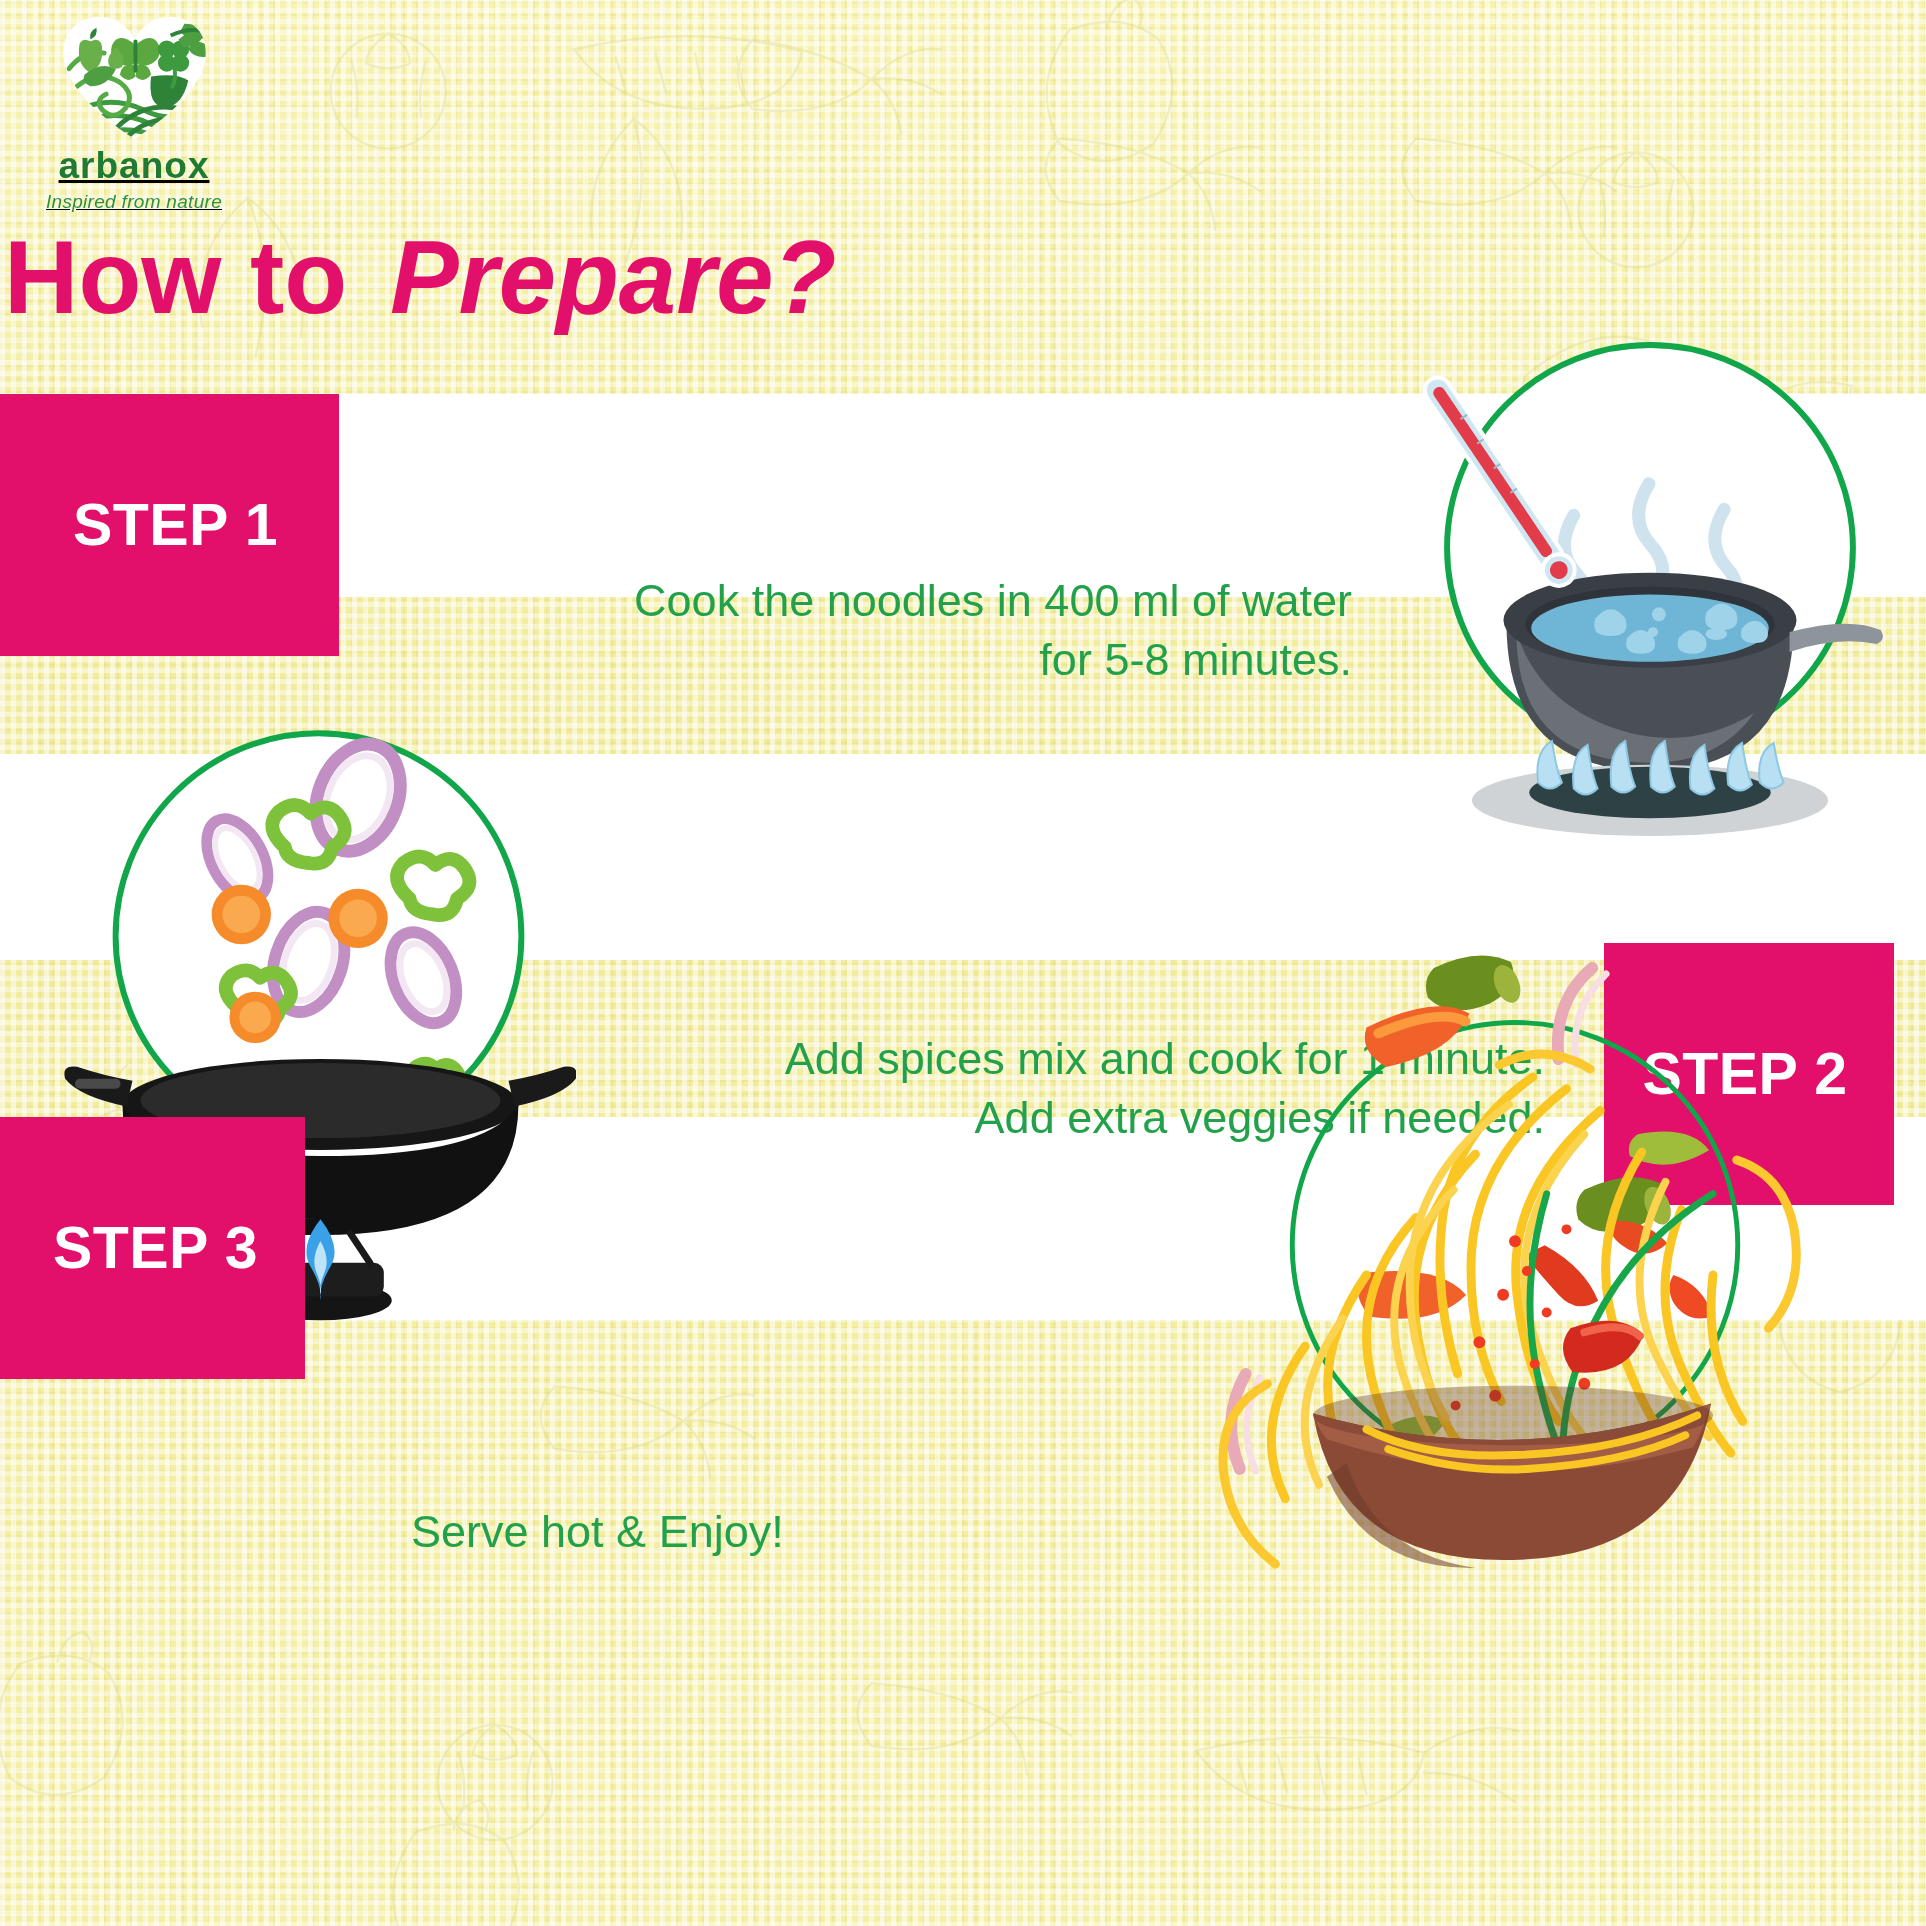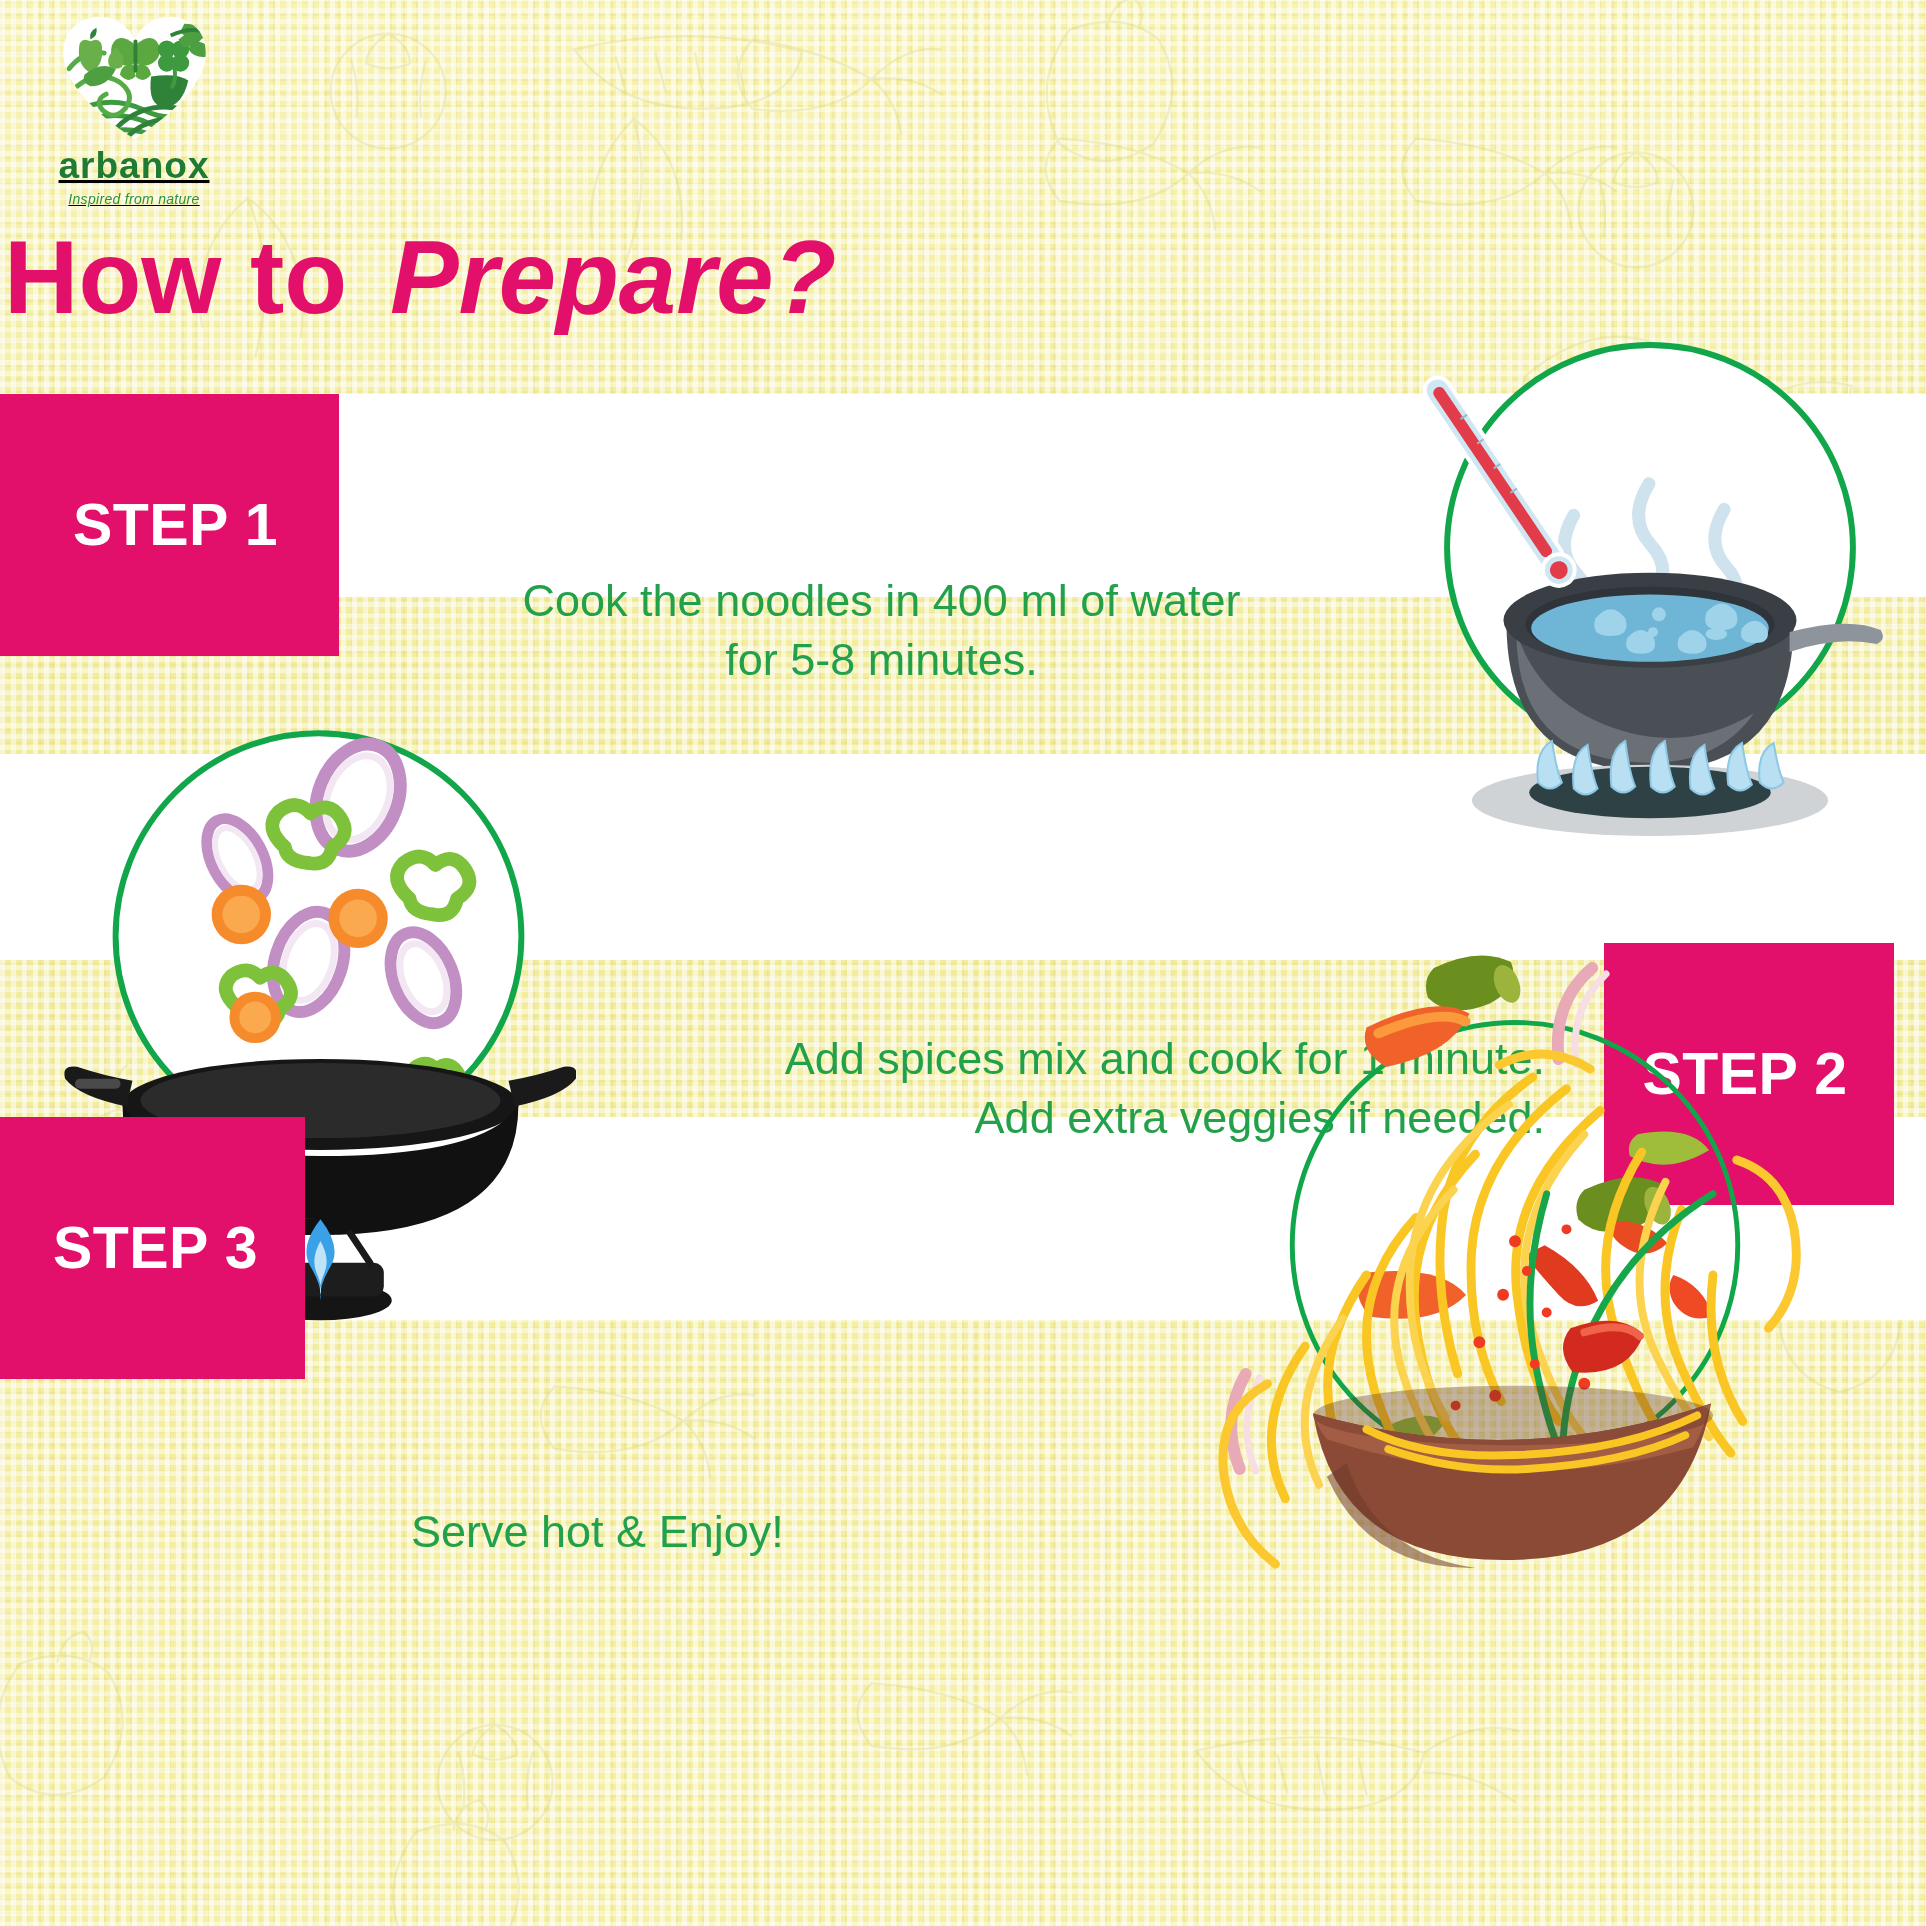--- a/index.html
+++ b/index.html
@@ -59,21 +59,21 @@
   #chip-3 .step-label { text-align: center; padding-left: 6px; }
 
   
   .step-text {
     position: absolute;
     color: #23a04a;
     font-size: 45px;
     line-height: 1.30;
     white-space: pre-line;
   }
-  #text-1 { left: 411px;  top: 572px;  width: 941px;  text-align: center; }
+  #text-1 { left: 411px;  top: 572px;  width: 941px;  text-align: right; }
   #text-2 { left: 614px;  top: 1030px; width: 931px;  text-align: right; }
   #text-3 { left: 411px;  top: 1503px; width: 941px;  text-align: left; }
 
   
   #logo {
     position: absolute;
     left: 30px; top: 14px;
     width: 208px; height: 208px;
     text-align: center;
     text-decoration: underline;
@@ -81,21 +81,21 @@
   #logo-heart { width: 149px; height: 129px; display: block; margin: 0 auto; }
   #logo-word {
     color: #1f7a33;
     font-size: 37px;
     font-weight: bold;
     letter-spacing: 1px;
     margin-top: 2px;
   }
   #logo-tag {
     color: #2f8f45;
-    font-size: 14px;
+    font-size: 19px;
     font-style: italic;
     margin-top: 4px;
     letter-spacing: 0.3px;
   }
 
   
   #title {
     position: absolute;
     left: 4px; top: 226px;
     width: 1927px;

